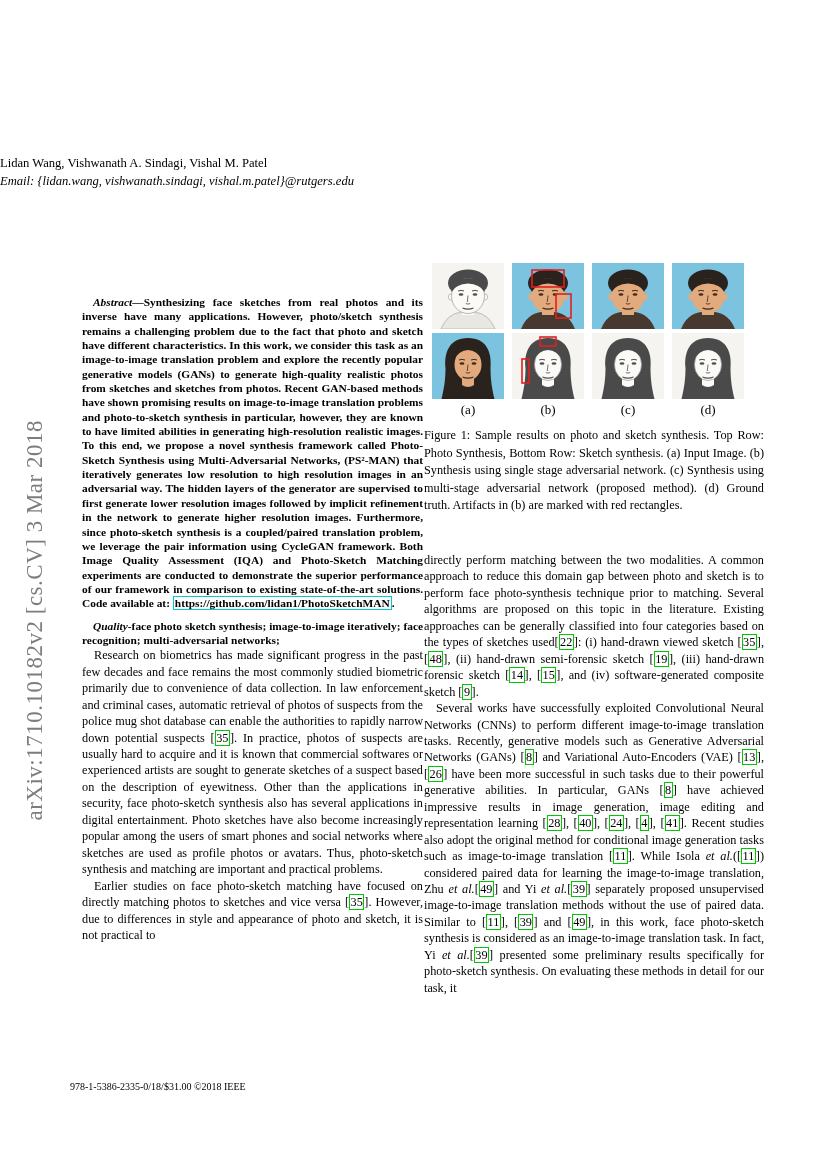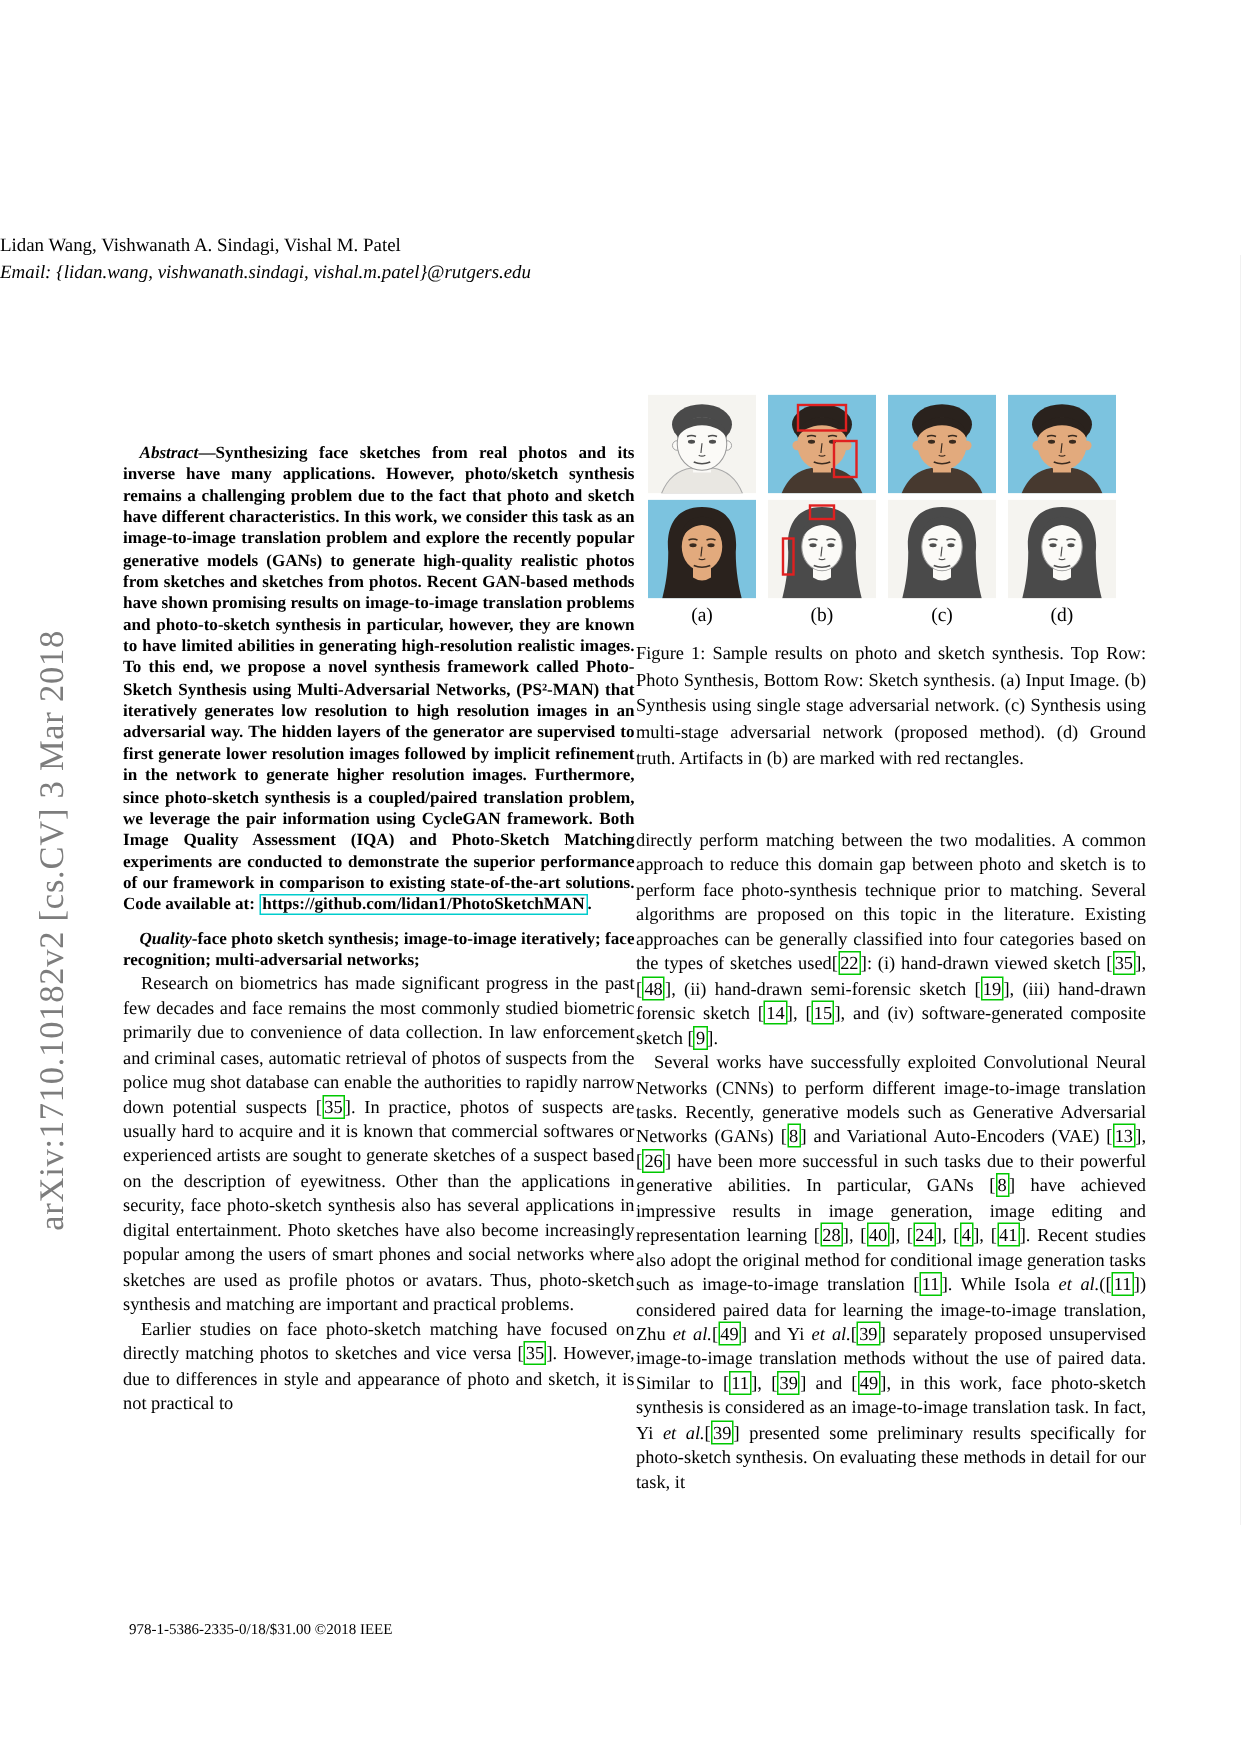--- a/index.html
+++ b/index.html
@@ -41,21 +41,21 @@
   .fig-grid{display:grid;grid-template-columns:repeat(4,72px);grid-auto-rows:66px;
             column-gap:8px;row-gap:4px;margin-left:8px;}
   .fig-cell{width:72px;height:66px;overflow:hidden;}
   .fig-labels{display:grid;grid-template-columns:repeat(4,72px);column-gap:8px;
               margin-left:8px;margin-top:3px;}
   .fig-labels div{text-align:center;font-size:13px;}
   .fig-caption{margin-top:9px;font-size:12.25px;line-height:17.6px;text-align:justify;}
   .body-start{margin-top:37px;}
 
   
-  .footer{position:absolute;left:70px;top:1081px;font-size:10px;margin-left:16px;}
+  .footer{position:absolute;left:70px;top:1081px;font-size:10px;}
 </style>
 </head>
 <body>
 
 <div class="page">
 
   <div class="arxiv-wrap">
     <span>arXiv:1710.10182v2  [cs.CV]  3 Mar 2018</span>
   </div>
 

